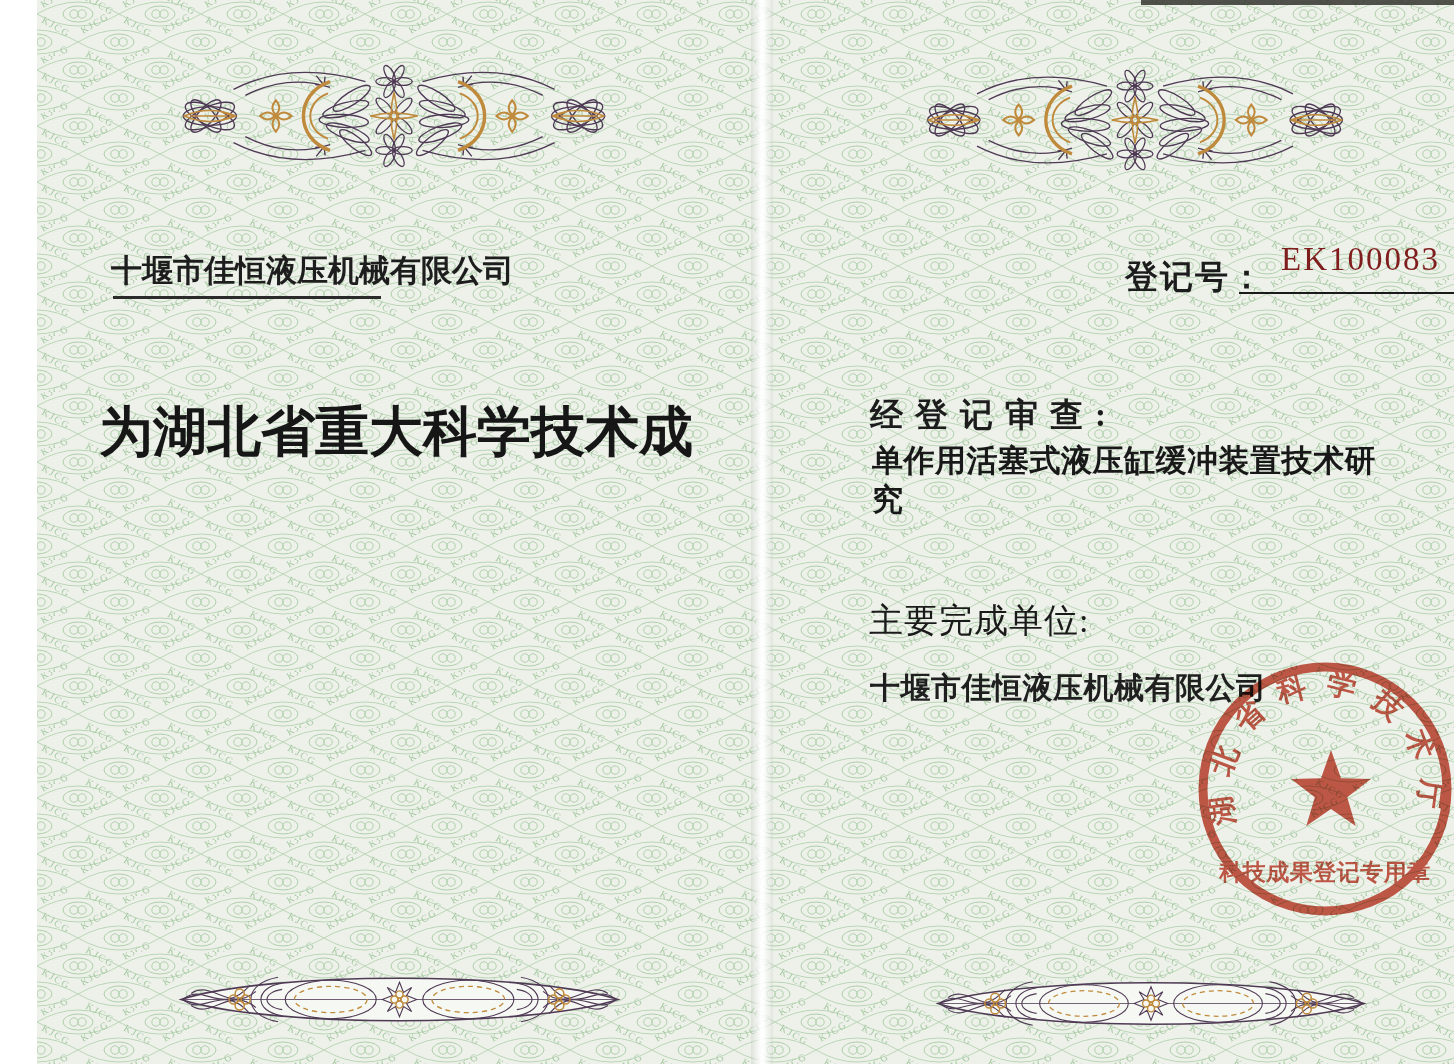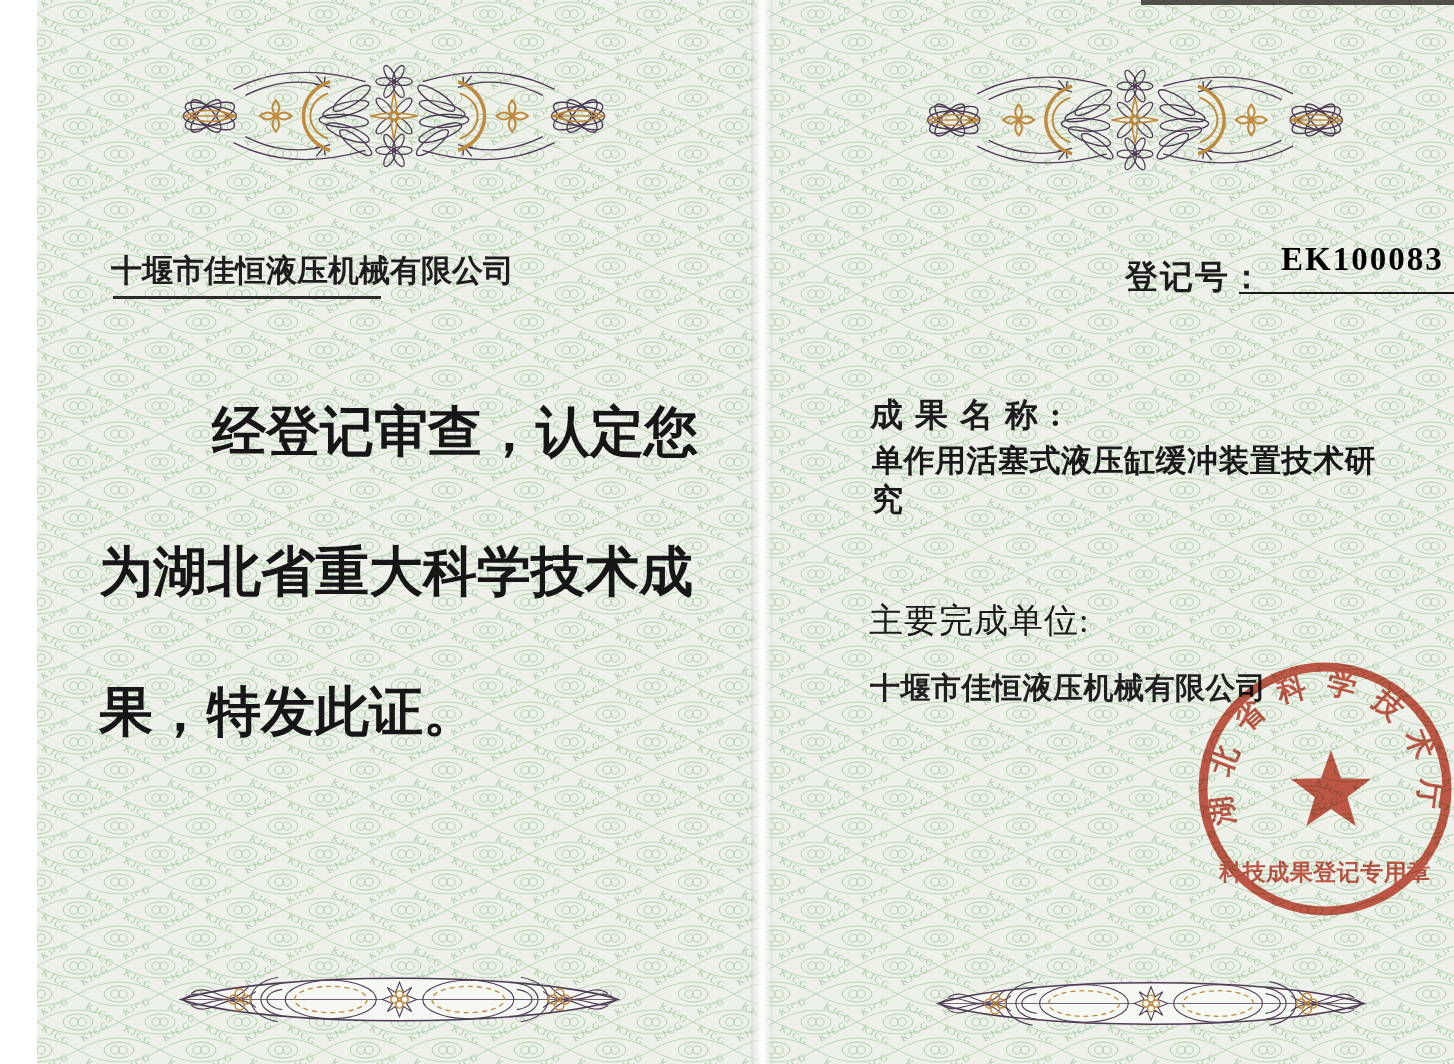--- a/index.html
+++ b/index.html
@@ -10,21 +10,21 @@
   .abs{position:absolute;white-space:nowrap;}
   .orn{position:absolute;}
   
   .company{left:74px;top:250px;font-size:31px;font-weight:700;color:#1d1d1d;letter-spacing:0;}
   .company-line{left:76px;top:296px;width:268px;height:2.5px;background:#2b2b2b;}
   .body-text{left:62px;top:404px;width:612px;color:#161616;font-size:54px;font-weight:700;line-height:56px;}
   .body-text .bline{margin-bottom:84px;white-space:nowrap;}
   .body-text .bline.indent{padding-left:113px;}
   
   .reg-label{left:1088px;top:255px;font-size:33px;font-weight:700;color:#1c1c1c;letter-spacing:2px;}
-  .reg-value{left:1244px;top:241px;font-size:33px;font-weight:700;color:#000000;letter-spacing:2px;}
+  .reg-value{left:1244px;top:241px;font-size:33px;font-weight:400;color:#7f1d1d;letter-spacing:2px;}
   .reg-line{left:1202px;top:292px;width:226px;height:2px;background:#1a1a1a;}
   .ach-label{left:833px;top:393px;font-size:33px;font-weight:600;color:#1c1c1c;letter-spacing:12px;}
   .ach-text{left:835px;top:441px;font-size:31px;font-weight:600;color:#181818;letter-spacing:0.5px;line-height:39px;}
   .unit-label{left:832px;top:598px;font-size:34px;font-weight:400;color:#1a1a1a;letter-spacing:1px;}
   .unit-name{left:833px;top:668px;font-size:30px;font-weight:600;color:#1f1f1f;letter-spacing:0.5px;}
   .date-row{left:1132px;top:894px;font-size:36px;font-weight:600;color:#161616;}
   .date-row span{display:inline-block;}
   .dp0{margin-right:8px;} .dp1{margin-right:14px;} .dp2{margin-right:2px;letter-spacing:0;}
   .dp3{margin-right:16px;} .dp4{margin-right:12px;}
   .seal{position:absolute;left:1152px;top:652px;mix-blend-mode:multiply;opacity:.9;}
@@ -196,30 +196,28 @@
       <use href="#orn-bottom"></use>
     </svg>
 
   <div class="crease"></div>
   <div class="scan-edge"></div>
 
   <div class="abs company">十堰市佳恒液压机械有限公司</div>
   <div class="abs company-line"></div>
 
   <div class="abs body-text">
-    <div class="bline indent">经登记审查，认定您</div>
     <div class="bline">为湖北省重大科学技术成</div>
-    <div class="bline">果，特发此证。</div>
   </div>
 
   <div class="abs reg-label">登记号：</div>
   <div class="abs reg-value">EK100083</div>
   <div class="abs reg-line"></div>
 
-  <div class="abs ach-label">成果名称:</div>
+  <div class="abs ach-label">经登记审查:</div>
   <div class="abs ach-text">
     <div>单作用活塞式液压缸缓冲装置技术研</div>
     <div>究</div>
   </div>
 
   <div class="abs unit-label">主要完成单位:</div>
   <div class="abs unit-name">十堰市佳恒液压机械有限公司</div>
 
 
   <svg class="seal" width="272" height="272" viewBox="0 0 272 272">

